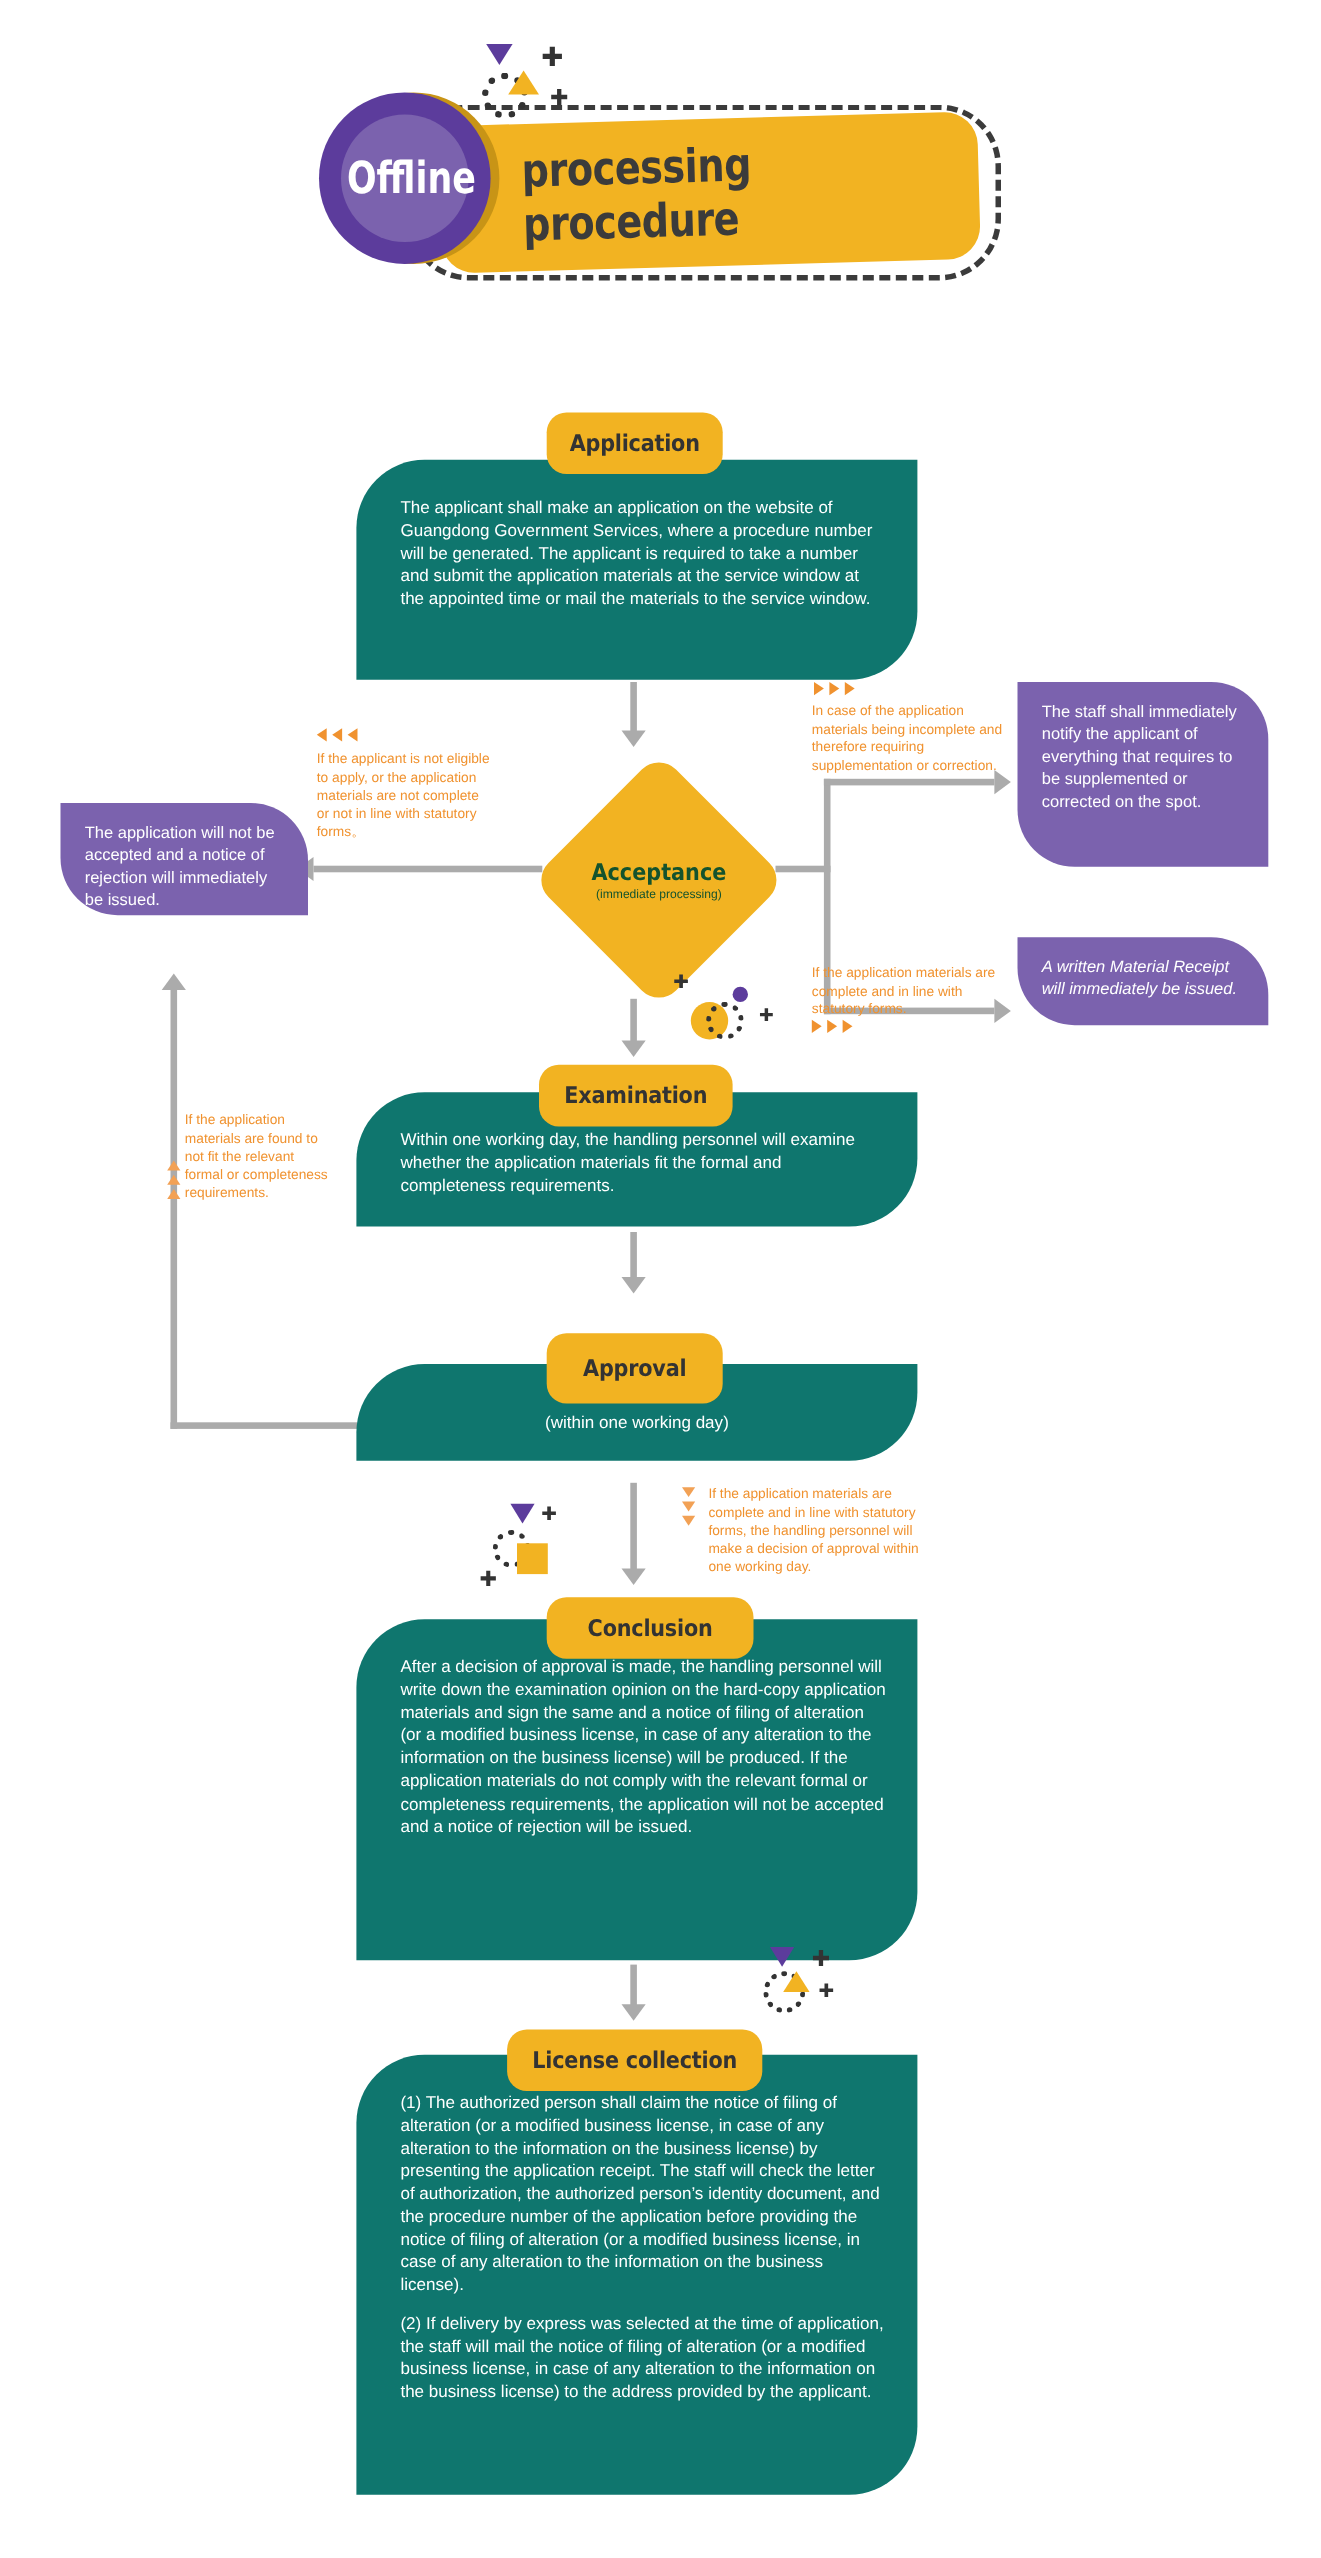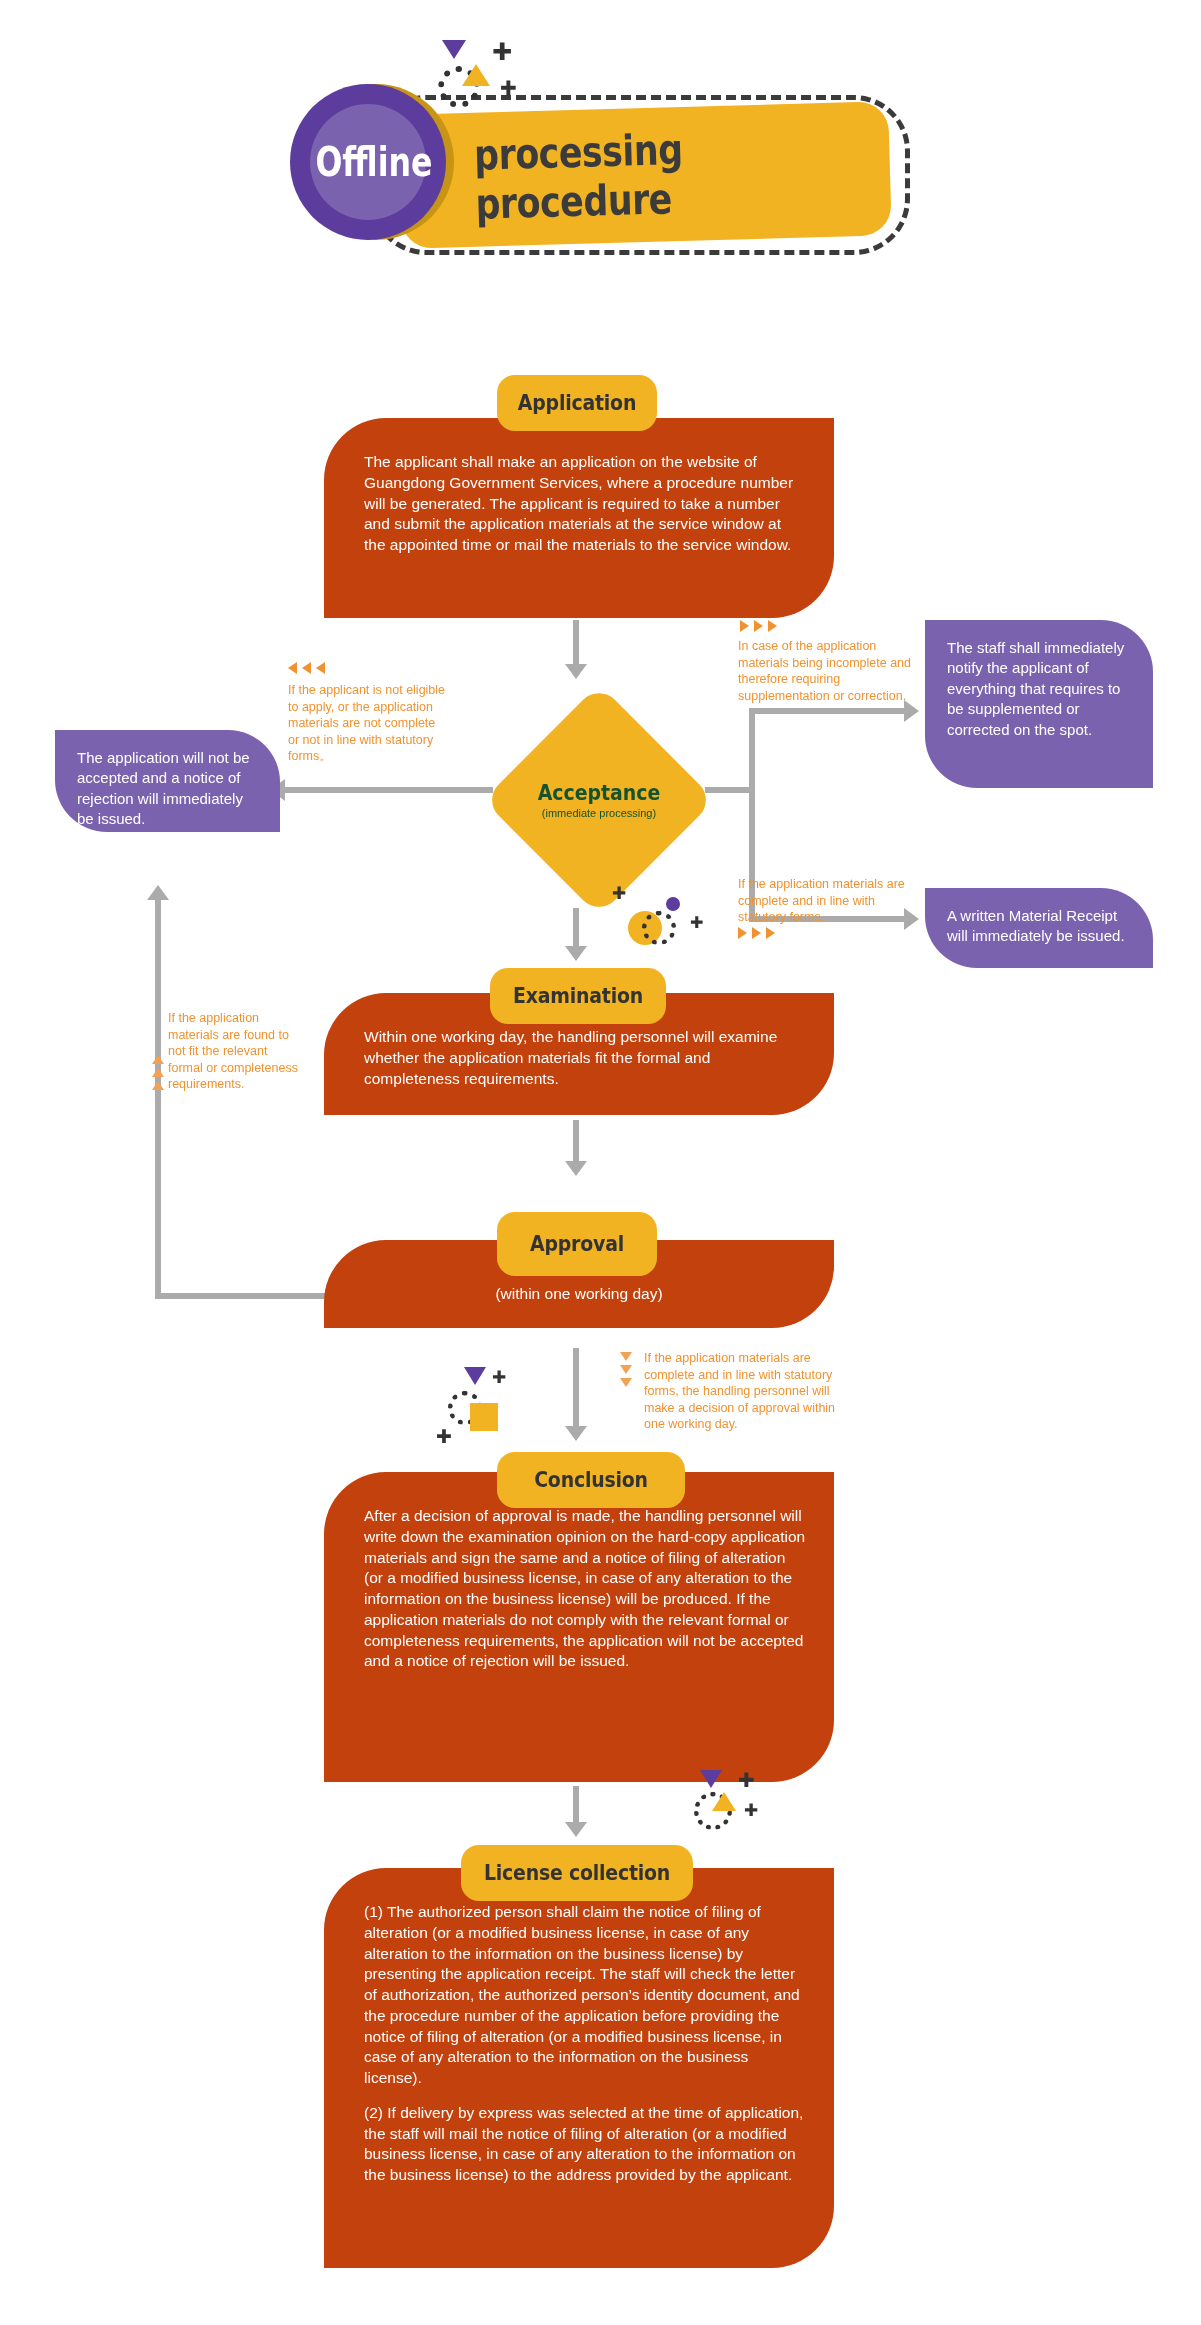--- a/index.html
+++ b/index.html
@@ -74,21 +74,21 @@
     border:6px dotted #333;
   }
   .deco .dot-purple { position:absolute; width:14px;height:14px;border-radius:50%;background:#5C3C9C; }
   .deco .circ-yellow { position:absolute; width:34px;height:34px;border-radius:50%;background:#F2B322; }
   .deco .sq-yellow { position:absolute; width:28px;height:28px;background:#F2B322; }
 
   
   .stage { position:absolute; }
   .stage-body {
     position:absolute;
-    background:#c2410c;
+    background:#0f766e;
     color:#ffffff;
     font-size:15.5px;
     line-height:1.34;
     padding:34px 28px 22px 40px;
   }
   .stage-body.r-tl-br { border-top-left-radius:62px; border-bottom-right-radius:62px; }
   .stage-pill {
     position:absolute;
     background:#F2B322;
     border-radius:18px;
@@ -222,21 +222,21 @@
 
 <div class="conn" style="left:705px; top:787px; width:50px; height:6px;"></div>
 <div class="conn" style="left:749px; top:708px; width:6px; height:214px;"></div>
 <div class="conn" style="left:749px; top:708px; width:155px; height:6px;"></div>
 <div class="arrow-right" style="left:904px; top:700px;"></div>
 <div class="conn" style="left:749px; top:916px; width:155px; height:6px;"></div>
 <div class="arrow-right" style="left:904px; top:908px;"></div>
 
 <div class="side-box r-tr-bl" style="left:925px; top:620px; width:228px; height:168px;">The staff shall immediately notify the applicant of everything that requires to be supplemented or corrected on the spot.</div>
 
-<div class="side-box r-tr-bl" style="left:925px; top:888px; width:228px; height:80px;">A written Material Receipt will immediately be issued.</div>
+<div class="side-box r-tr-bl" style="left:925px; top:852px; width:228px; height:80px;font-style:italic;">A written Material Receipt will immediately be issued.</div>
 
 <div class="anno" style="left:738px; top:876px; width:175px;">If the application materials are complete and in line with statutory forms.</div>
 <div class="cue" style="left:738px; top:927px;">
   <span class="t-right"></span>
   <span class="t-right"></span>
   <span class="t-right"></span>
 </div>
 
 <div class="conn" style="left:573px; top:908px; width:6px; height:42px;"></div>
 <div class="arrow-down" style="left:565px; top:946px;"></div>

